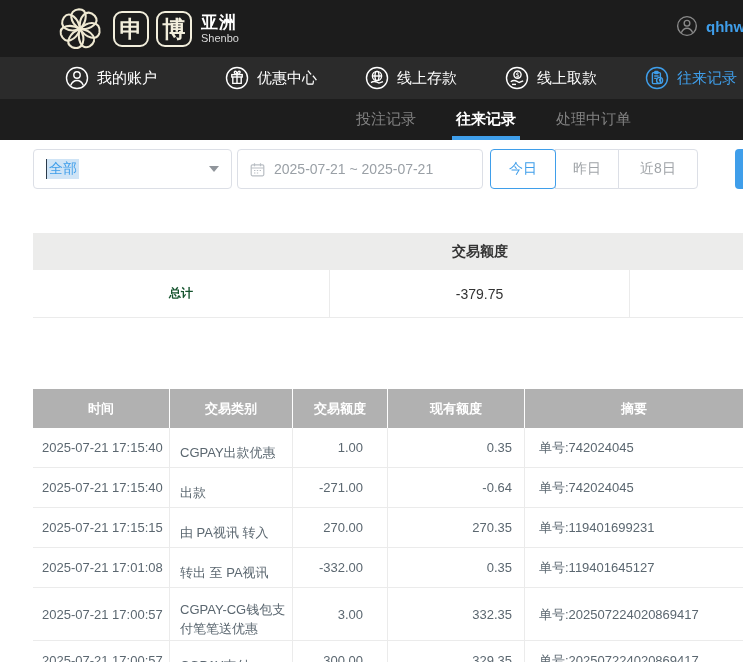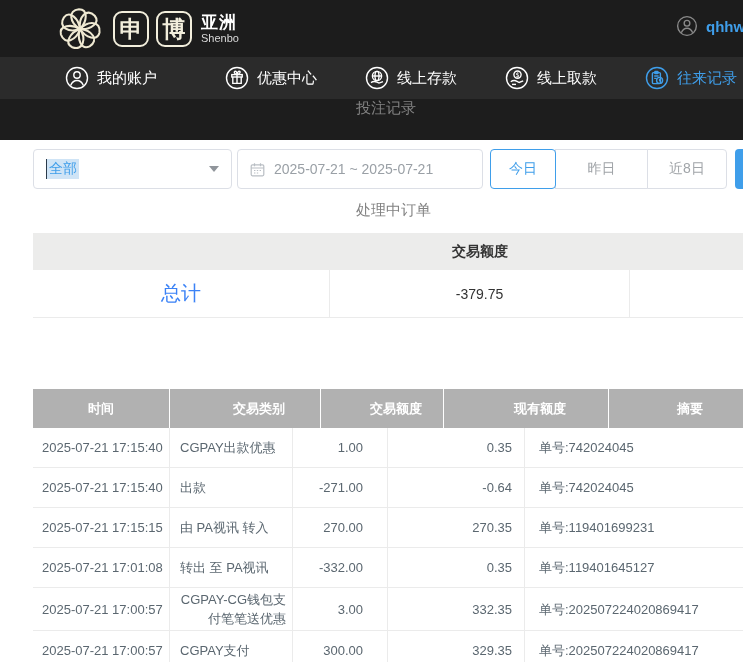--- a/index.html
+++ b/index.html
@@ -32,21 +32,21 @@
   .userbox .uname { color:#3f9eea; font-size:15px; font-weight:bold; white-space:nowrap; }
 
   
   .nav-item { position:absolute; top:0; height:42px; display:flex; align-items:center; gap:8px; cursor:pointer; }
   .nav-item .lbl { color:#ffffff; font-size:15px; white-space:nowrap; }
   .nav-item.active .lbl { color:#3f9eea; }
   .ni-0 { left:65px; }  .ni-1 { left:225px; } .ni-2 { left:365px; }
   .ni-3 { left:505px; } .ni-4 { left:645px; }
 
   
-  .subnav-tabs { position:absolute; left:352px; top:0; height:41px; display:flex; gap:32px;flex-direction:column; }
+  .subnav-tabs { position:absolute; left:352px; top:0; height:41px; display:flex; gap:32px; }
   .tab { position:relative; height:41px; display:flex; align-items:center; padding:0 4px;
          color:#828282; font-size:15px; cursor:pointer; white-space:nowrap; }
   .tab.active { color:#ffffff; font-weight:bold; }
   .tab.active .tab-underline { position:absolute; left:0; bottom:0; height:4px; width:100%; background:#3f9eea; }
 
   
   .sel-box {
     position:absolute; left:33px; top:149px; width:199px; height:40px;
     border:1px solid #dcdfe6; border-radius:4px; background:#fff;
     display:flex; align-items:center; padding:0 12px; cursor:pointer;
@@ -63,56 +63,56 @@
   }
   .date-box .dtext { font-size:14px; color:#9aa0a6; white-space:nowrap; }
 
   .btn-group { position:absolute; left:490px; top:149px; display:flex; }
   .qbtn {
     height:40px; border:1px solid #dcdfe6; background:#fff; color:#a0a4a8;
     font-size:14px; display:flex; align-items:center; justify-content:center;
     cursor:pointer; font-family:inherit;
   }
   .qbtn.b0 { width:66px; border-radius:4px 0 0 4px; }
-  .qbtn.b1 { width:93px; margin-left:-1px;text-align:center; }
+  .qbtn.b1 { width:64px; margin-left:-1px;text-align:center; }
   .qbtn.b2 { width:80px; margin-left:-1px; border-radius:0 4px 4px 0; }
   .qbtn.active { border:1px solid #3f9eea; color:#3f9eea; position:relative; z-index:2; border-radius:4px; }
   .search-btn { position:absolute; left:735px; top:149px; width:48px; height:40px;
                 background:#3f9eea; border:none; border-radius:4px; cursor:pointer; }
 
   
   .sum-table { position:absolute; left:33px; top:233px; width:710px; }
   .sum-head { position:relative; height:37px; background:#ececeb; }
   .sum-head .sh-label { position:absolute; left:297px; width:300px; text-align:center;
                         line-height:37px; font-size:14px; font-weight:bold; color:#333; }
   .sum-row { display:flex; height:48px; border-bottom:1px solid #ebebeb; background:#fff; }
   .sum-c1 { width:297px; display:flex; align-items:center; justify-content:center;
-            font-size:20px; font-weight:normal; color:#3b82f6; border-right:1px solid #ebebeb; }
+            font-size:12px; font-weight:bold; color:#14532d; border-right:1px solid #ebebeb; }
   .sum-c2 { width:300px; display:flex; align-items:center; justify-content:center;
             font-size:14px; color:#333; border-right:1px solid #ebebeb; }
   .sum-c3 { flex:1; }
 
   
   .rec-table { position:absolute; left:33px; top:389px; width:710px; }
-  .rec-head { display:flex; height:39px; background:#b1b1b1;gap:28px; }
+  .rec-head { display:flex; height:39px; background:#b1b1b1; }
   .rec-head .hc {
     display:flex; align-items:center; justify-content:center;
     color:#fff; font-size:13px; font-weight:bold; border-right:1px solid #fff;
   }
   .rec-head .hc:last-child { border-right:none; }
   .rec-row { display:flex; min-height:40px; border-bottom:1px solid #ebebeb; background:#fff; }
   .rec-row .bc {
     display:flex; align-items:center; font-size:13px; color:#5b6770;
     border-right:1px solid #ebebeb; line-height:19px;
   }
   .rec-row .bc:last-child { border-right:none; }
   .w-time { width:137px; } .w-type { width:123px; } .w-amt { width:95px; }
   .w-bal  { width:137px; } .w-sum  { flex:1; }
   .c-time { padding-left:9px; }
-  .c-type { padding:2px 6px 2px 10px;text-align:right; }
+  .c-type { padding:12px 6px 2px 10px; }
   .c-amt  { justify-content:flex-end; padding-right:24px; }
   .c-bal  { justify-content:flex-end; padding-right:12px; }
   .c-sum  { padding-left:14px; }
 
   svg { display:block; }
 </style>
 </head>
 <body>
 
 <div id="screen">

